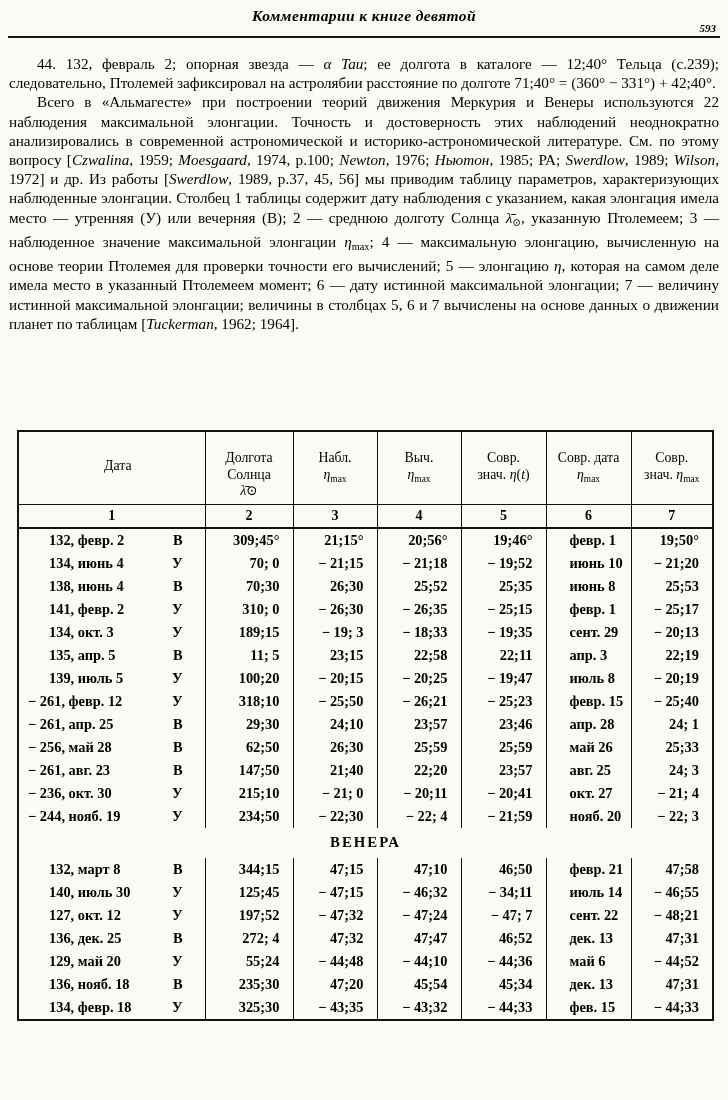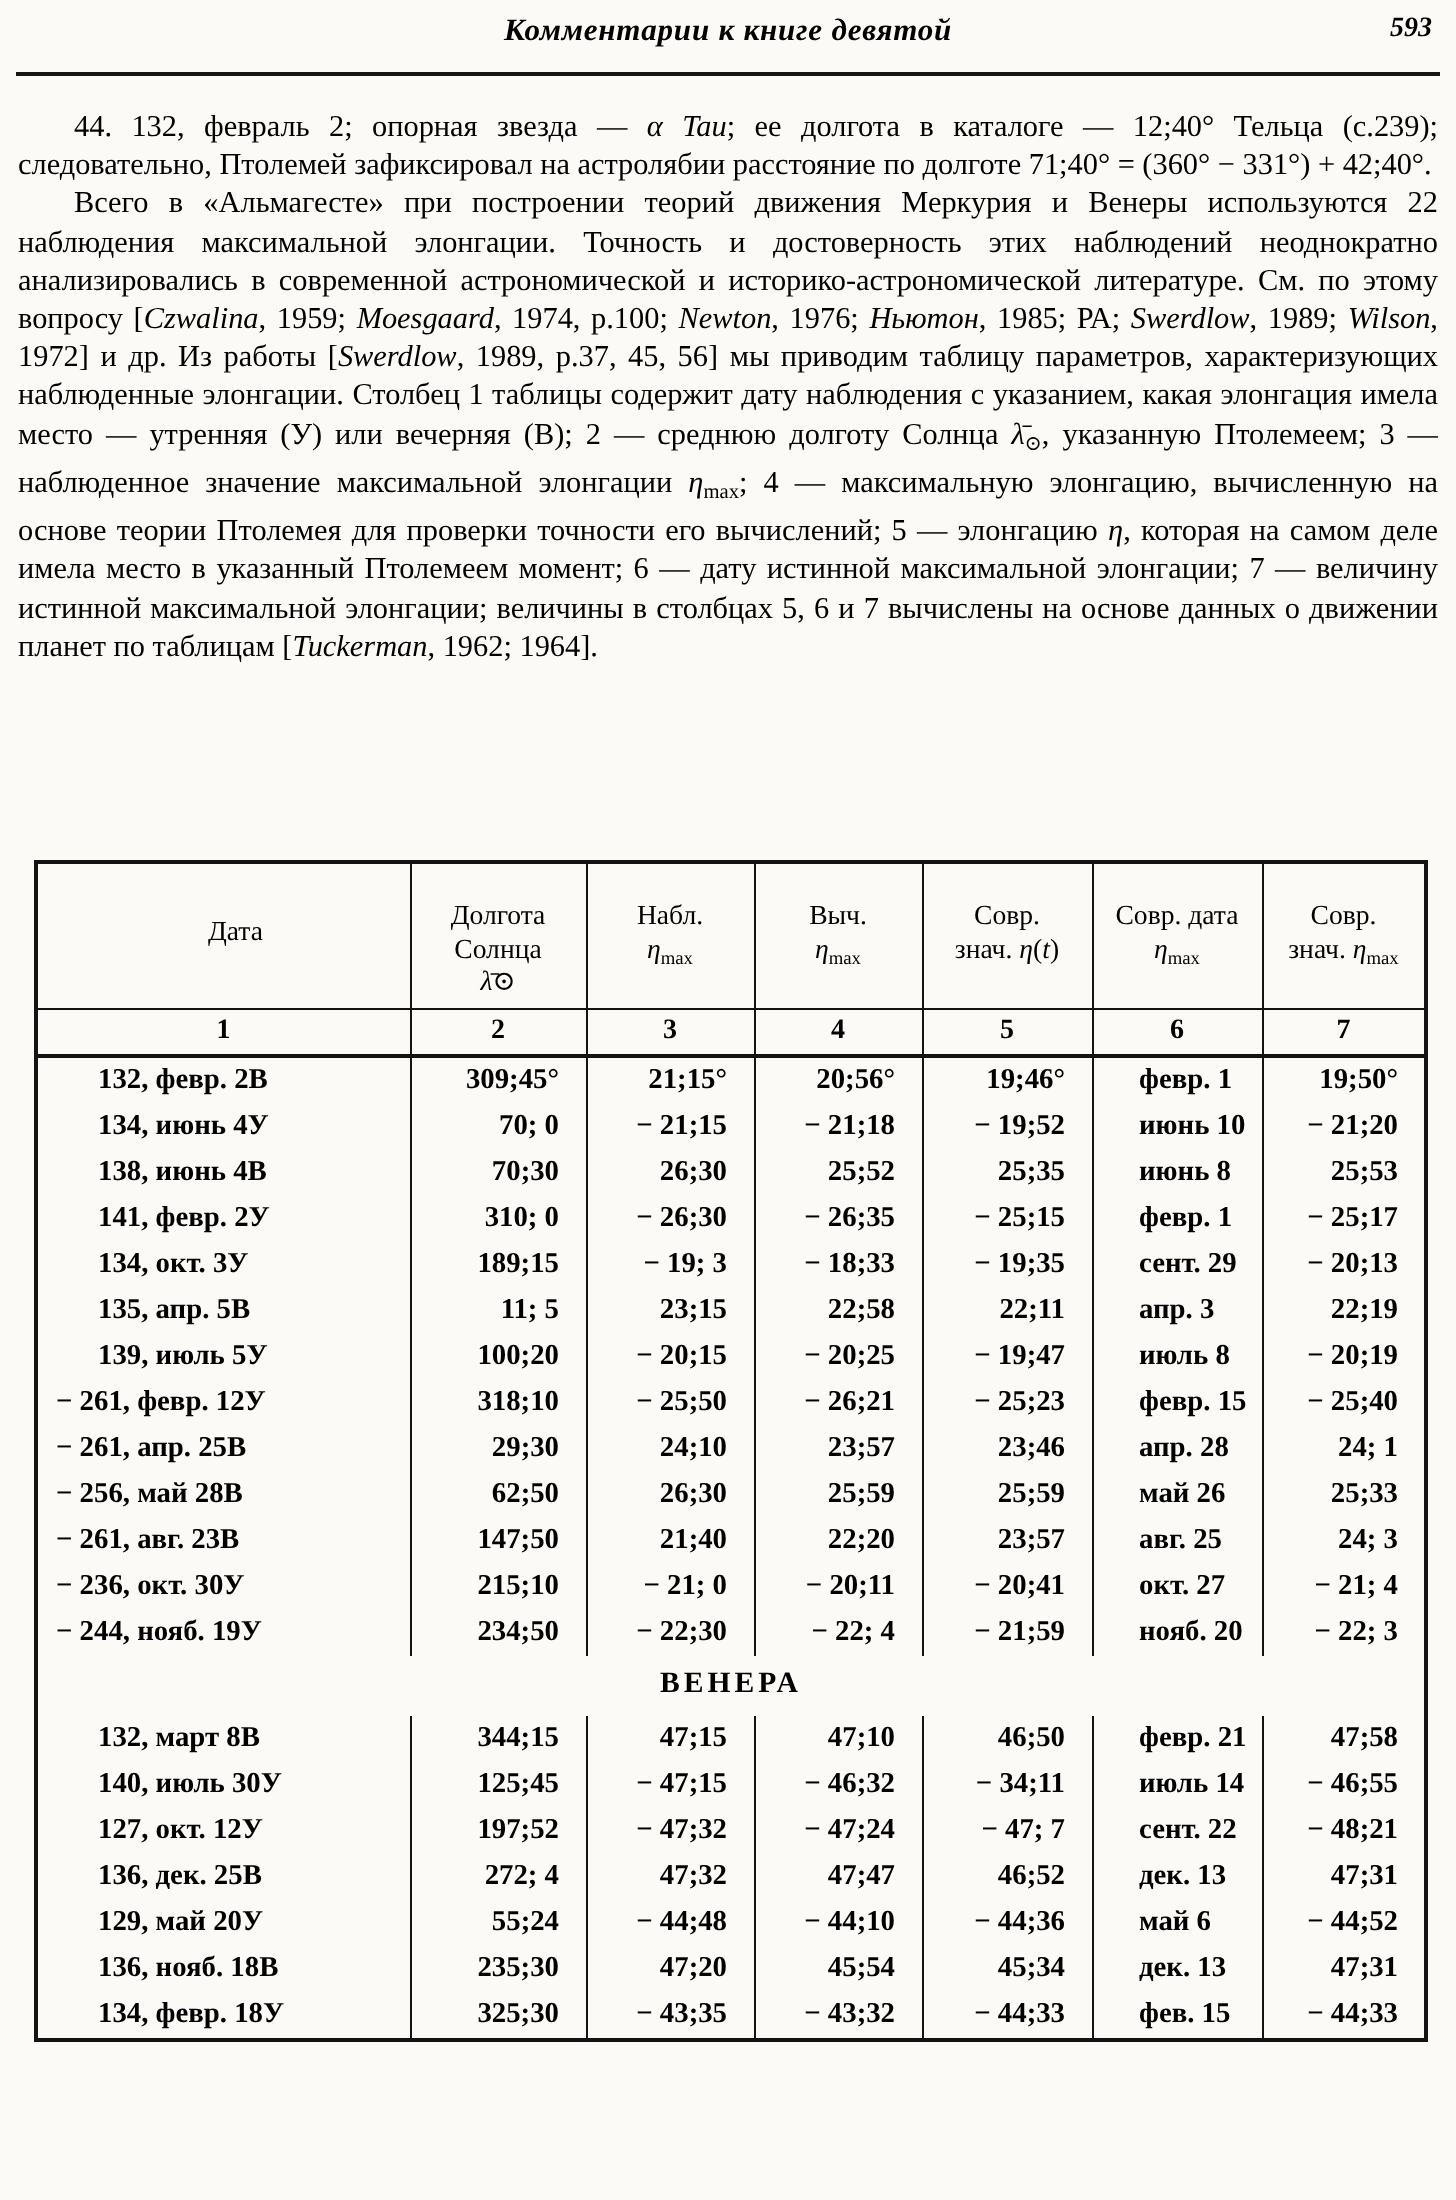--- a/index.html
+++ b/index.html
@@ -6,21 +6,21 @@
   .page{
     position:relative;width:728px;height:1100px;margin:0 auto;
     background:#fbfaf7;color:#000000;overflow:hidden;
     font-family:"Liberation Serif","DejaVu Serif",serif;
   }
   .pagehead{position:relative;height:24px;padding-top:7px;}
   .head-title{
     position:absolute;left:0;right:0;text-align:center;
     font-style:italic;font-weight:700;font-size:15.5px;letter-spacing:.4px;
   }
-  .page-num{position:absolute;right:12px;top:7px;font-style:italic;font-weight:700;font-size:14px;}
+  .page-num{position:absolute;right:12px;top:22px;font-style:italic;font-weight:700;font-size:11px;}
   .rule{margin:5px 8px 0 8px;border-top:2.5px solid #161616;}
   .bodytext{margin:16px 9px 0 9px;font-size:15.2px;line-height:19.2px;text-align:justify;}
   .bodytext p{margin:0;text-indent:28px;}
   .bodytext sub{font-size:68%;}
   sub{font-size:68%;vertical-align:-0.3em;}
 
   table.etable{
     position:absolute;left:17px;top:430px;width:695px;
     border-collapse:collapse;table-layout:fixed;
     border:2px solid #131313;
@@ -38,21 +38,21 @@
     height:22px;text-align:center;font-weight:700;font-size:14px;
     border-bottom:2px solid #131313;
   }
   .etable tbody td{height:23px;font-size:14.4px;font-weight:700;}
   .etable tr.section-row td{
     height:30px;text-align:center;letter-spacing:2px;font-size:14.8px;border-left:none;
   }
   .etable td.c-num{text-align:right;padding-right:13px;white-space:pre;}
   .etable td.c-left{text-align:left;padding-left:23px;white-space:pre;}
   .etable td.c-date .drow{
-    display:flex;justify-content:flex-start;align-items:center;
+    display:flex;justify-content:space-between;align-items:center;
     height:100%;padding-right:22px;
   }
   .etable td.c-date .dtext{margin-left:30px;white-space:pre;}
   .etable td.c-date.neg .dtext{margin-left:9px;}
 </style>
 </head>
 <body>
 
 <div class="page">
 

